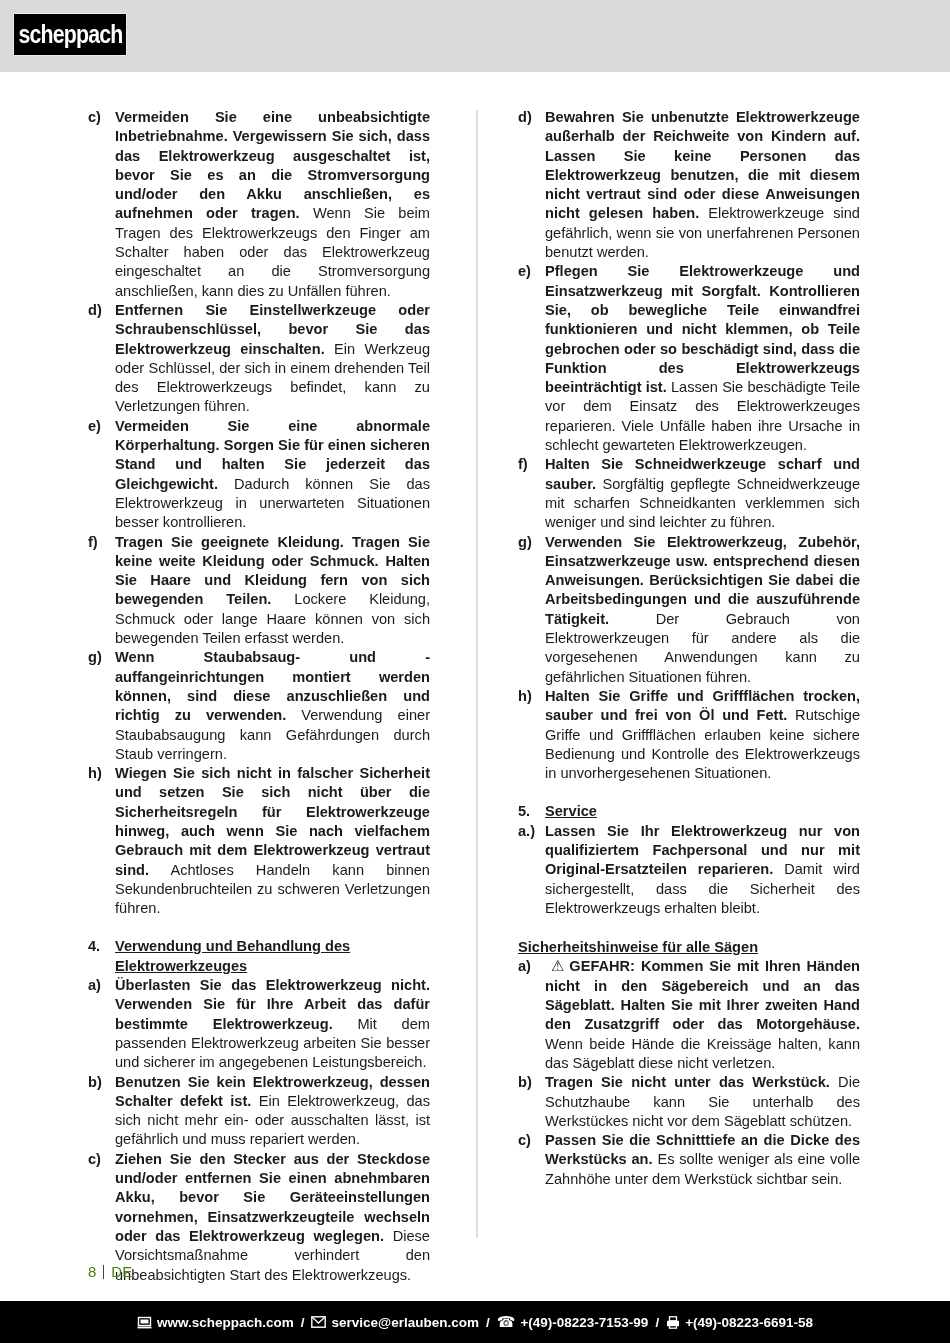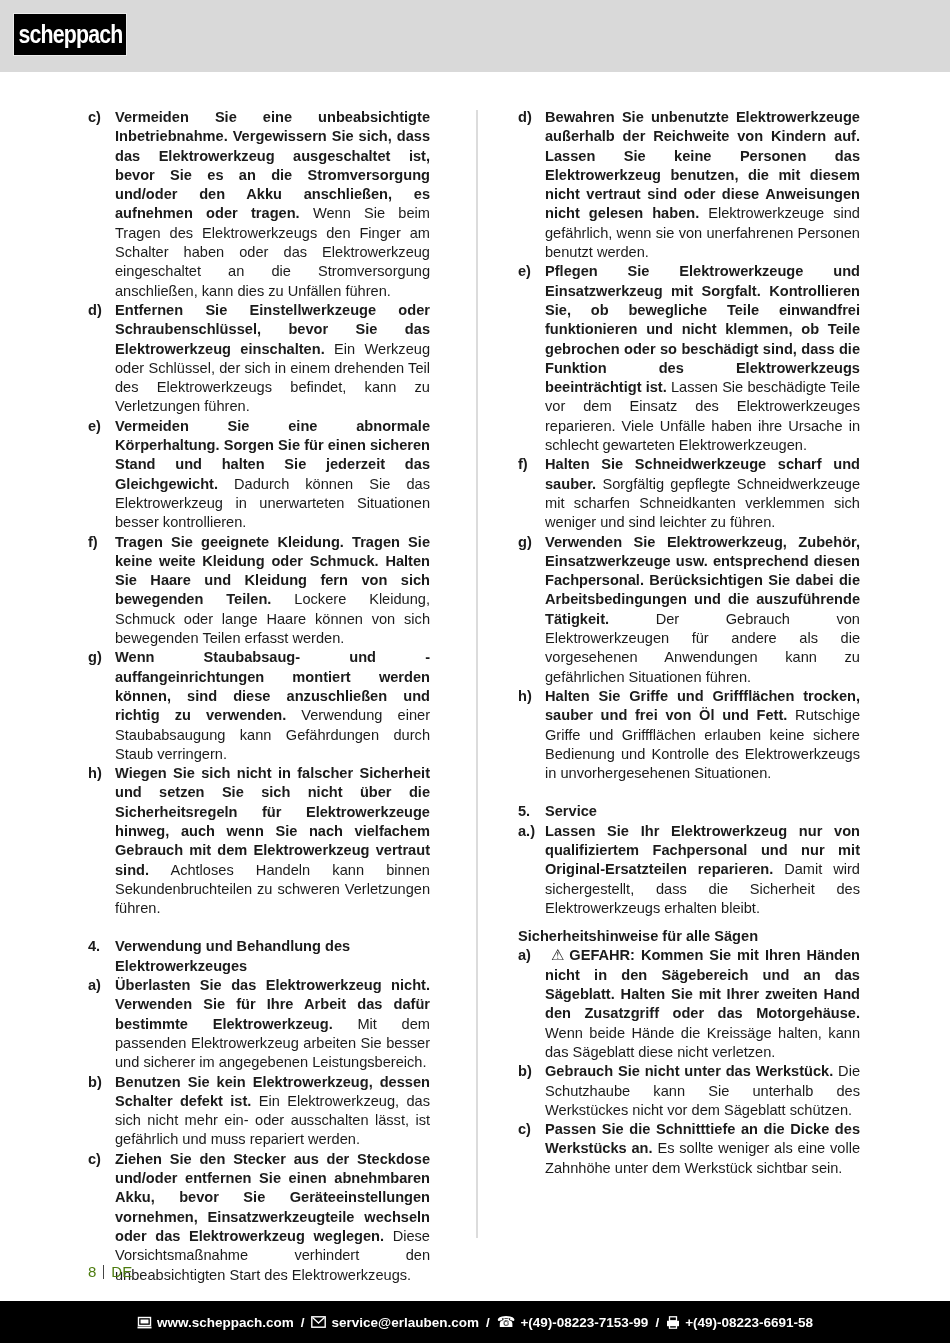--- a/index.html
+++ b/index.html
@@ -13,23 +13,23 @@
              transform:scaleX(0.82);white-space:nowrap;}
   
   .col{position:absolute;top:108px;width:342px;font-size:14.6px;line-height:19.3px;}
   .col-left{left:88px;}
   .col-right{left:518px;}
   .divider{position:absolute;left:476px;top:110px;width:2px;height:1128px;background:#dcdcdc;}
   .item{display:flex;}
   .item.no-label{display:block;}
   .item-label{flex:0 0 27px;font-weight:bold;}
   .item-body{flex:1;text-align:justify;text-justify:inter-word;hyphens:auto;-webkit-hyphens:auto;}
-  .item.heading .item-body{text-align:left;font-weight:bold;hyphens:none;}
+  .item.heading .item-body{text-align:left;font-weight:bold;hyphens:none;text-decoration:underline;}
   .gap1{margin-top:19px;}
-  .gap2{margin-top:9px;}
+  .gap2{margin-top:20px;}
   .warn-icon{font-family:"DejaVu Sans", sans-serif;font-weight:normal;font-size:15px;padding:0 3px 0 6px;}
   
   .page-num{position:absolute;left:88px;top:1263px;font-size:15px;color:#4d7c0f;}
   .page-num .bar{display:inline-block;width:1px;height:14px;background:#444;margin:0 7px;vertical-align:-2px;}
   .footer-bar{position:absolute;left:0;bottom:0;width:950px;height:42px;background:#000;color:#fff;
               display:flex;align-items:center;justify-content:center;font-size:13.5px;font-weight:bold;}
   .footer-bar .seg{display:flex;align-items:center;gap:5px;}
   .footer-bar .sep{margin:0 7px;}
   .f-icon{display:inline-flex;align-items:center;}
   .f-icon svg{display:block;}
@@ -98,21 +98,21 @@
       <div class="item">
         <span class="item-label">e)</span>
         <div class="item-body"><b>Pflegen Sie Elektrowerkzeuge und Einsatzwerkzeug mit Sorgfalt. Kontrollieren Sie, ob bewegliche Teile einwandfrei funktionieren und nicht klemmen, ob Teile gebrochen oder so beschädigt sind, dass die Funktion des Elektrowerkzeugs beeinträchtigt ist.</b> Lassen Sie beschädigte Teile vor dem Einsatz des Elektrowerkzeuges reparieren. Viele Unfälle haben ihre Ursache in schlecht gewarteten Elektrowerkzeugen.</div>
       </div>
       <div class="item">
         <span class="item-label">f)</span>
         <div class="item-body"><b>Halten Sie Schneidwerkzeuge scharf und sauber.</b> Sorgfältig gepflegte Schneidwerkzeuge mit scharfen Schneidkanten verklemmen sich weniger und sind leichter zu führen.</div>
       </div>
       <div class="item">
         <span class="item-label">g)</span>
-        <div class="item-body"><b>Verwenden Sie Elektrowerkzeug, Zubehör, Einsatzwerkzeuge usw. entsprechend diesen Fachpersonal. Berücksichtigen Sie dabei die Arbeitsbedingungen und die auszuführende Tätigkeit.</b> Der Gebrauch von Elektrowerkzeugen für andere als die vorgesehenen Anwendungen kann zu gefährlichen Situationen führen.</div>
+        <div class="item-body"><b>Verwenden Sie Elektrowerkzeug, Zubehör, Einsatzwerkzeuge usw. entsprechend diesen Anweisungen. Berücksichtigen Sie dabei die Arbeitsbedingungen und die auszuführende Tätigkeit.</b> Der Gebrauch von Elektrowerkzeugen für andere als die vorgesehenen Anwendungen kann zu gefährlichen Situationen führen.</div>
       </div>
       <div class="item">
         <span class="item-label">h)</span>
         <div class="item-body"><b>Halten Sie Griffe und Griffflächen trocken, sauber und frei von Öl und Fett.</b> Rutschige Griffe und Griffflächen erlauben keine sichere Bedienung und Kontrolle des Elektrowerkzeugs in unvorhergesehenen Situationen.</div>
       </div>
       <div class="item heading gap1">
         <span class="item-label">5.</span>
         <div class="item-body"><b>Service</b></div>
       </div>
       <div class="item">
@@ -121,21 +121,21 @@
       </div>
       <div class="item heading gap2 no-label">
         <div class="item-body"><b>Sicherheitshinweise für alle Sägen</b></div>
       </div>
       <div class="item">
         <span class="item-label">a)</span>
         <div class="item-body"><span class="warn-icon">⚠</span><b>GEFAHR: Kommen Sie mit Ihren Händen nicht in den Sägebereich und an das Sägeblatt. Halten Sie mit Ihrer zweiten Hand den Zusatzgriff oder das Motorgehäuse.</b> Wenn beide Hände die Kreissäge halten, kann das Sägeblatt diese nicht verletzen.</div>
       </div>
       <div class="item">
         <span class="item-label">b)</span>
-        <div class="item-body"><b>Gebrauch Sie nicht unter das Werkstück.</b> Die Schutzhaube kann Sie unterhalb des Werkstückes nicht vor dem Sägeblatt schützen.</div>
+        <div class="item-body"><b>Tragen Sie nicht unter das Werkstück.</b> Die Schutzhaube kann Sie unterhalb des Werkstückes nicht vor dem Sägeblatt schützen.</div>
       </div>
       <div class="item">
         <span class="item-label">c)</span>
         <div class="item-body"><b>Passen Sie die Schnitttiefe an die Dicke des Werkstücks an.</b> Es sollte weniger als eine volle Zahnhöhe unter dem Werkstück sichtbar sein.</div>
       </div>
     </div>
 
   <div class="page-num">
     <span>8</span><span class="bar"></span><span>DE</span>
   </div>

